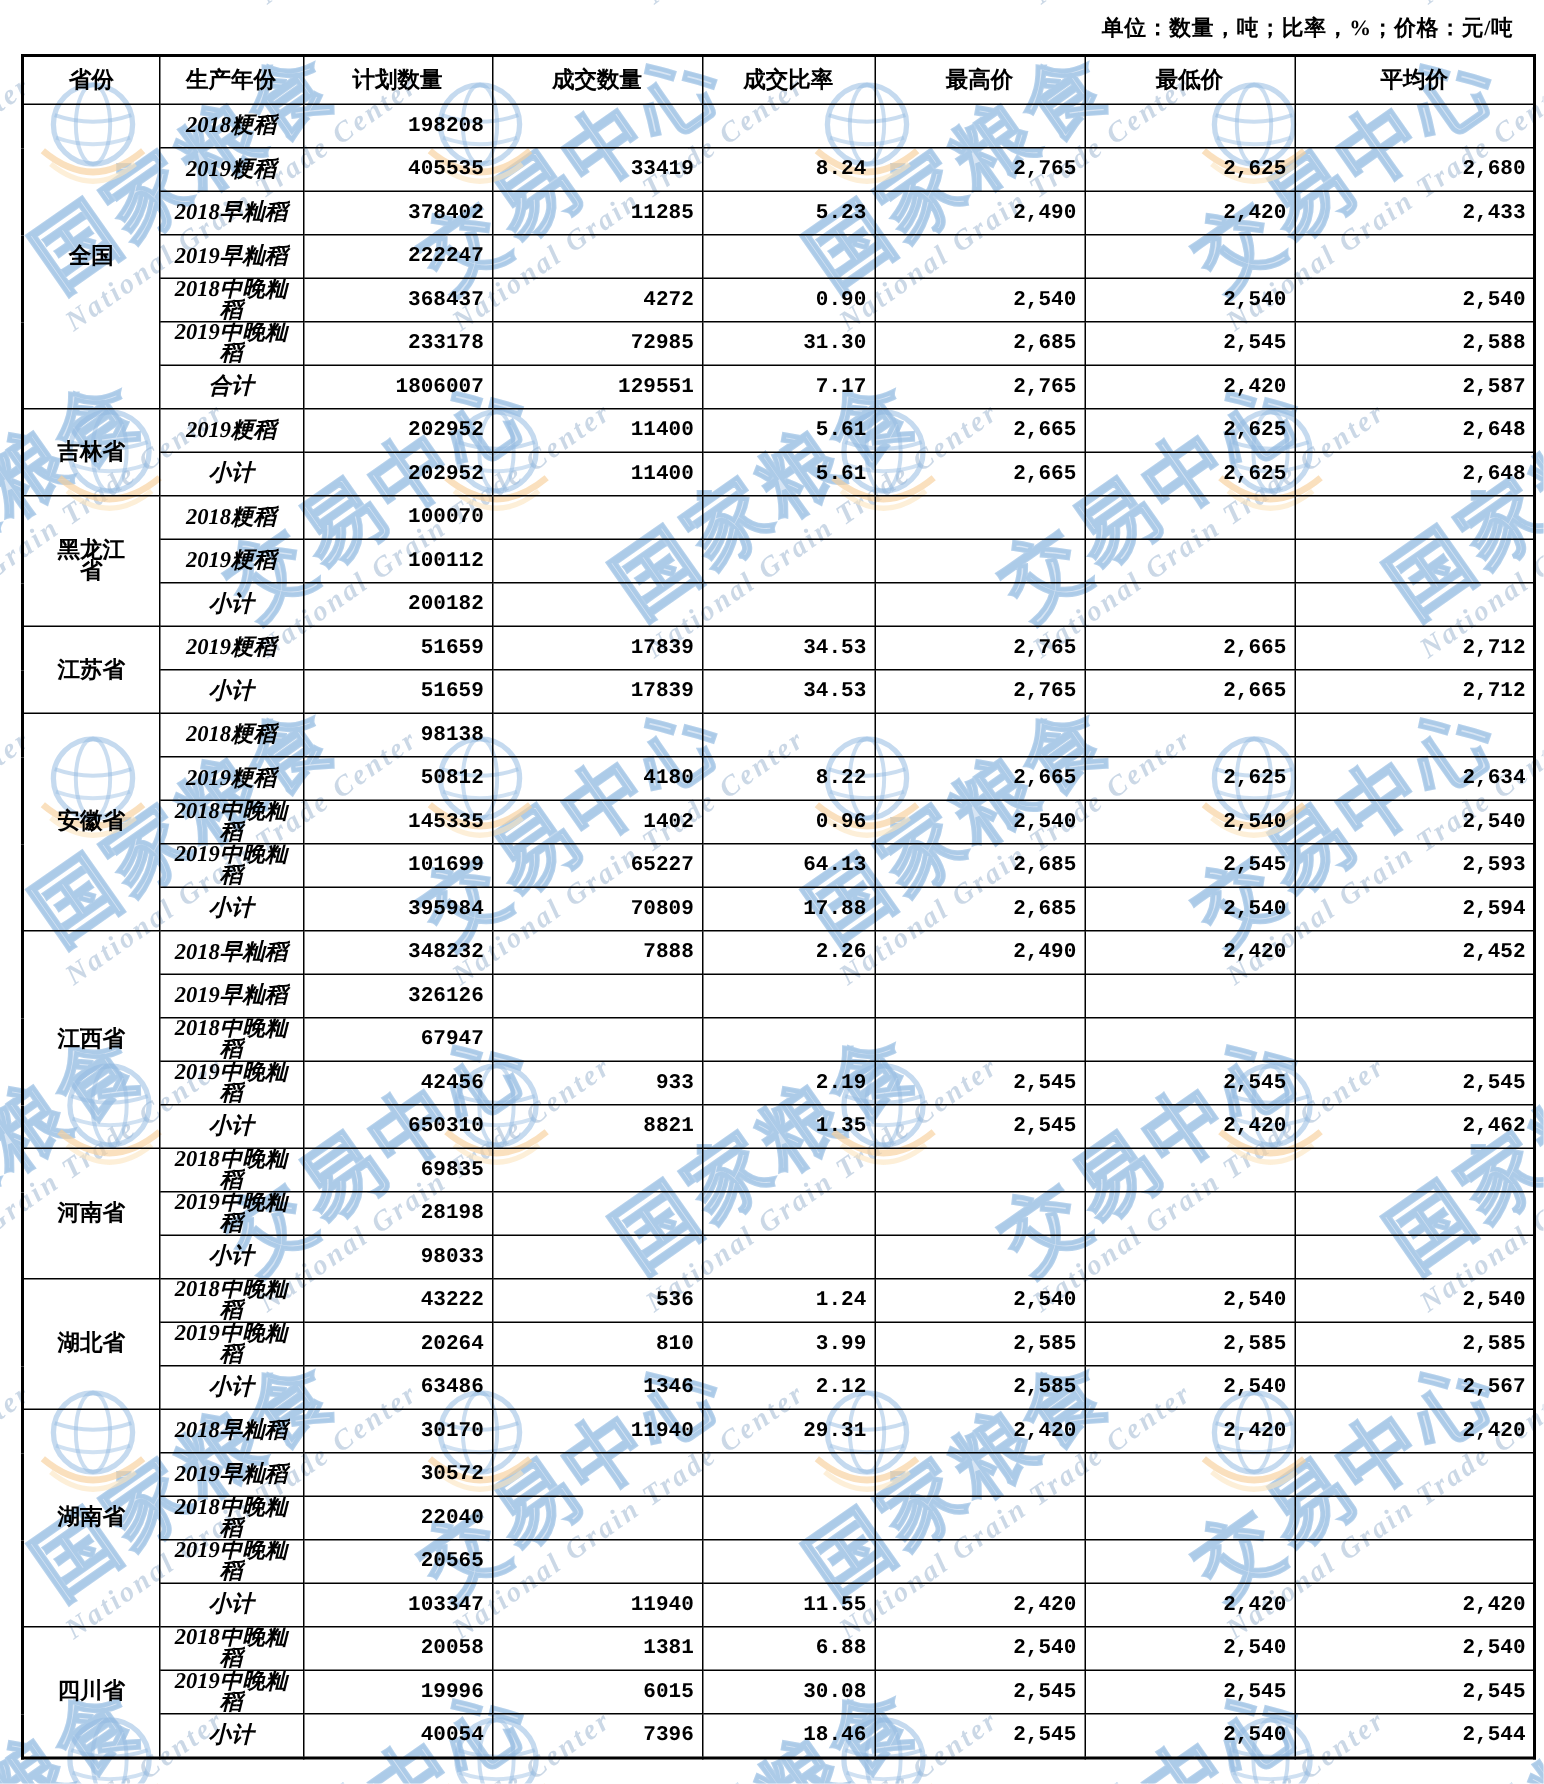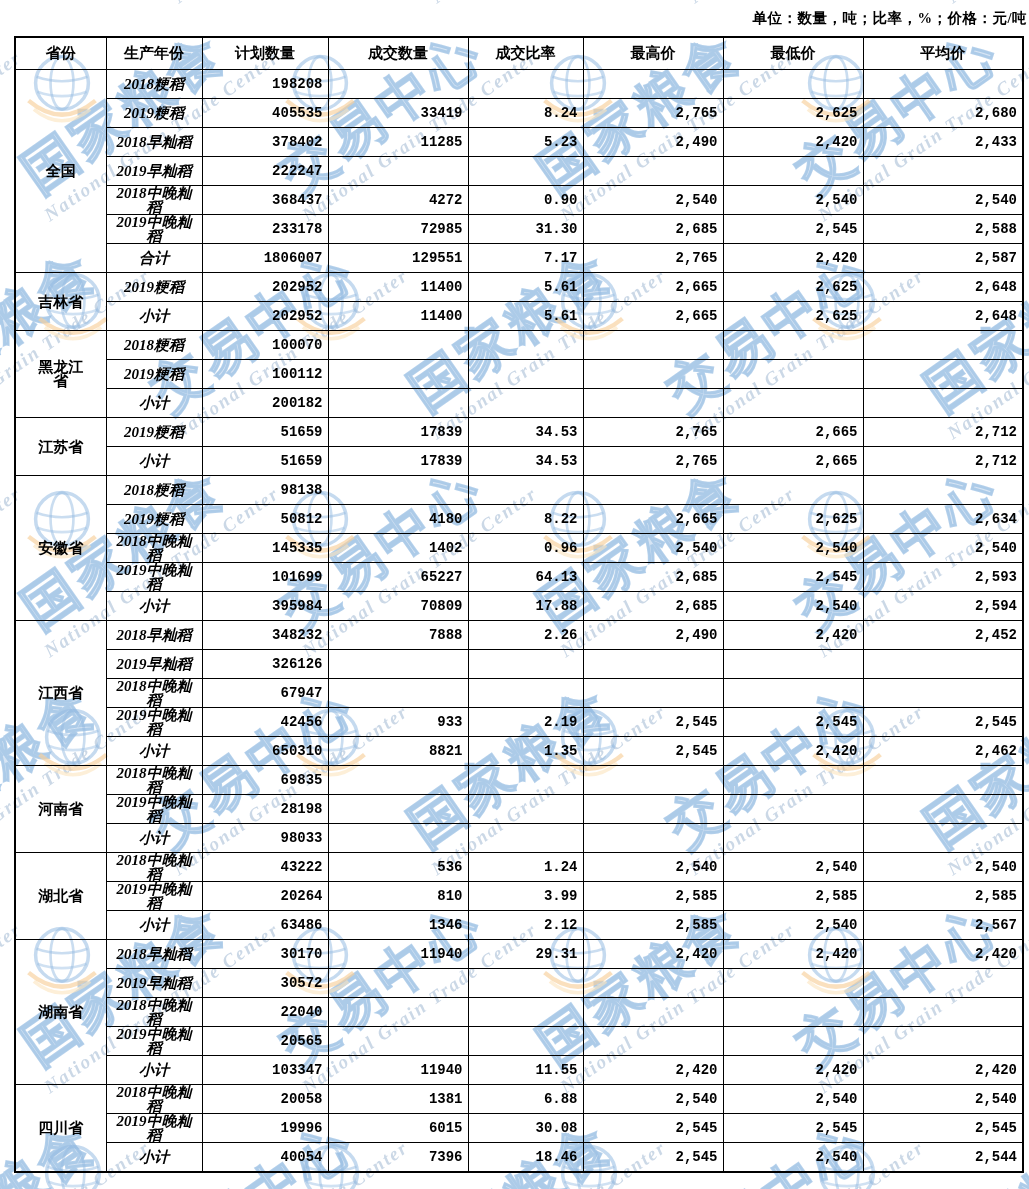--- a/index.html
+++ b/index.html
@@ -15,21 +15,21 @@
     transform:rotate(-35deg);transform-origin:left top;
   }
   .wm-en{
     position:absolute;font-style:italic;font-weight:bold;font-size:19px;letter-spacing:2px;white-space:nowrap;
     color:rgba(168,190,214,0.6);
     transform:rotate(-35deg);transform-origin:left top;
   }
   .wm-globe{position:absolute;}
   
   .unit-note{
-    position:absolute;top:9px;right:2px;z-index:2;
+    position:absolute;top:9px;right:20px;z-index:2;
     font-size:14.5px;font-weight:bold;letter-spacing:0.5px;
   }
   
   table.report{
     position:absolute;left:14px;top:36px;width:1008px;z-index:1;
     border-collapse:collapse;table-layout:fixed;background:transparent;
     border:2px solid #000;
   }
   .report th,.report td{
     border:1px solid #000;font-weight:bold;overflow:hidden;background:transparent;

